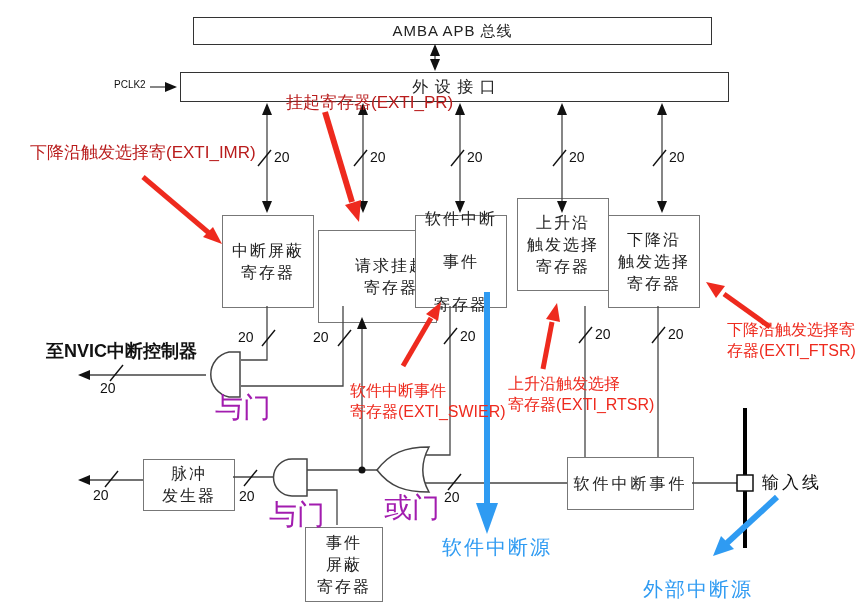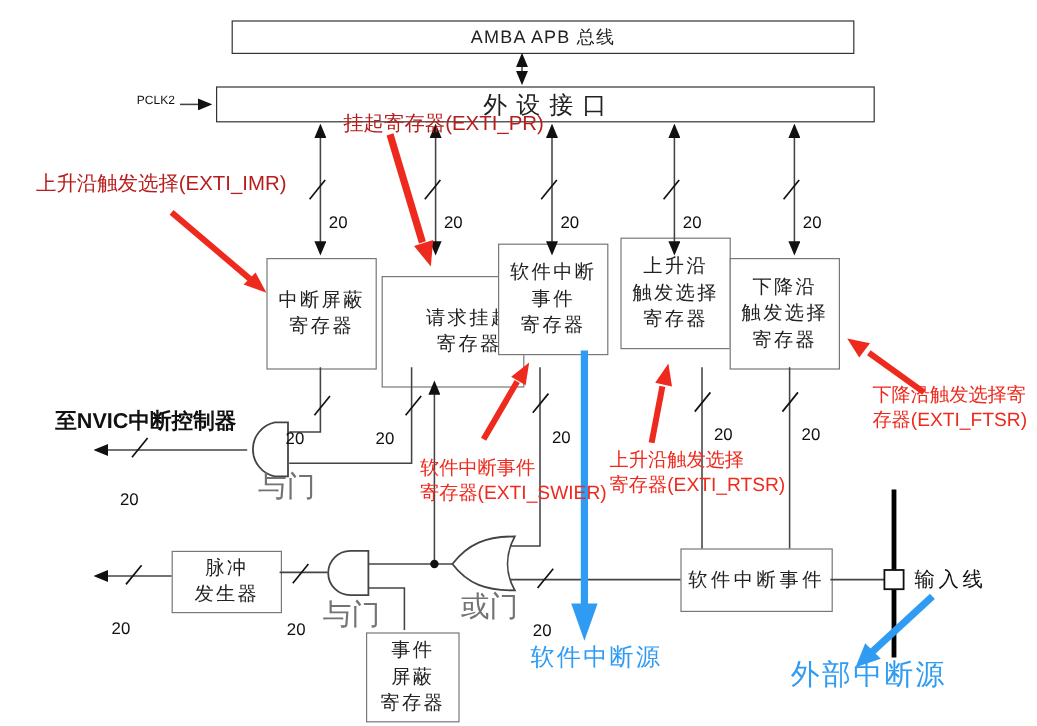--- a/index.html
+++ b/index.html
@@ -4,32 +4,32 @@
 <style>
   html,body{margin:0;padding:0;background:#fff;}
   #canvas{
     position:relative;width:864px;height:605px;background:#fff;overflow:hidden;
     font-family:"Liberation Sans","DejaVu Sans",sans-serif;color:#111;
   }
   svg.layer{position:absolute;left:0;top:0;width:864px;height:605px;pointer-events:none;}
   .bar{
     position:absolute;border:1.5px solid #333;background:#fff;
     display:flex;align-items:center;justify-content:center;
-    font-size:20px;letter-spacing:1px;color:#222;
+    font-size:16px;letter-spacing:1px;color:#222;
   }
   .box{
     position:absolute;border:1px solid #777;background:#fff;
     display:flex;flex-direction:column;align-items:center;justify-content:center;
     font-size:16px;line-height:22px;letter-spacing:2px;color:#222;text-align:center;
   }
-  .w20{position:absolute;font-size:14px;color:#111;margin-top:28px;}
+  .w20{position:absolute;font-size:14px;color:#111;}
   .lbl{position:absolute;color:#111;white-space:nowrap;}
   .red{color:#b91c1c;}
   .blue{color:#2f9bf2;}
-  .gate-lbl{position:absolute;font-size:24px;color:#737373;white-space:nowrap;}
+  .gate-lbl{position:absolute;font-size:28px;color:#a21caf;white-space:nowrap;}
   .ann{position:absolute;font-size:16px;line-height:21px;color:#ee2a1e;white-space:nowrap;}
 </style>
 </head>
 <body>
 
 <div id="canvas">
 
   <div class="bar" style="left:193px;top:17px;width:517px;height:26px;font-size:15px;">
     <span>AMBA APB 总线</span>
   </div>
@@ -41,21 +41,21 @@
   <div class="box" style="left:222px;top:215px;width:90px;height:91px;">
     <div>中断屏蔽</div>
     <div>寄存器</div>
   </div>
 
   <div class="box" style="left:318px;top:230px;width:90px;height:91px;padding-left:27px;">
     <div>请求挂起</div>
     <div>寄存器</div>
   </div>
 
-  <div class="box" style="left:415px;top:203px;width:90px;height:91px;">
+  <div class="box" style="left:415px;top:215px;width:90px;height:91px;gap:21px;">
     <div>软件中断</div>
     <div>事件</div>
     <div>寄存器</div>
   </div>
 
   <div class="box" style="left:517px;top:198px;width:90px;height:91px;">
     <div>上升沿</div>
     <div>触发选择</div>
     <div>寄存器</div>
   </div>
@@ -182,23 +182,23 @@
   <span class="w20" style="left:93px;top:487px;">20</span>
   <span class="w20" style="left:239px;top:488px;">20</span>
   <span class="w20" style="left:444px;top:489px;">20</span>
 
   <span class="gate-lbl" style="left:215px;top:389px;">与门</span>
   <span class="gate-lbl" style="left:269px;top:496px;">与门</span>
   <span class="gate-lbl" style="left:384px;top:489px;">或门</span>
 
   <span class="lbl" style="left:762px;top:471px;font-size:17px;letter-spacing:3px;">输入线</span>
   <span class="lbl blue" style="left:442px;top:534px;font-size:20px;letter-spacing:2px;">软件中断源</span>
-  <span class="lbl blue" style="left:643px;top:546px;font-size:24px;letter-spacing:2px;margin-left:16px;">外部中断源</span>
-
-  <span class="lbl red" style="left:30px;top:141px;font-size:17px;">上升沿触发选择(EXTI_IMR)</span>
+  <span class="lbl blue" style="left:643px;top:576px;font-size:20px;letter-spacing:2px;">外部中断源</span>
+
+  <span class="lbl red" style="left:30px;top:141px;font-size:17px;">下降沿触发选择寄(EXTI_IMR)</span>
   <span class="lbl red" style="left:286px;top:91px;font-size:17px;">挂起寄存器(EXTI_PR)</span>
 
   <div class="ann" style="left:350px;top:380px;">
     <div>软件中断事件</div>
     <div>寄存器(EXTI_SWIER)</div>
   </div>
 
   <div class="ann" style="left:727px;top:319px;">
     <div>下降沿触发选择寄</div>
     <div>存器(EXTI_FTSR)</div>

